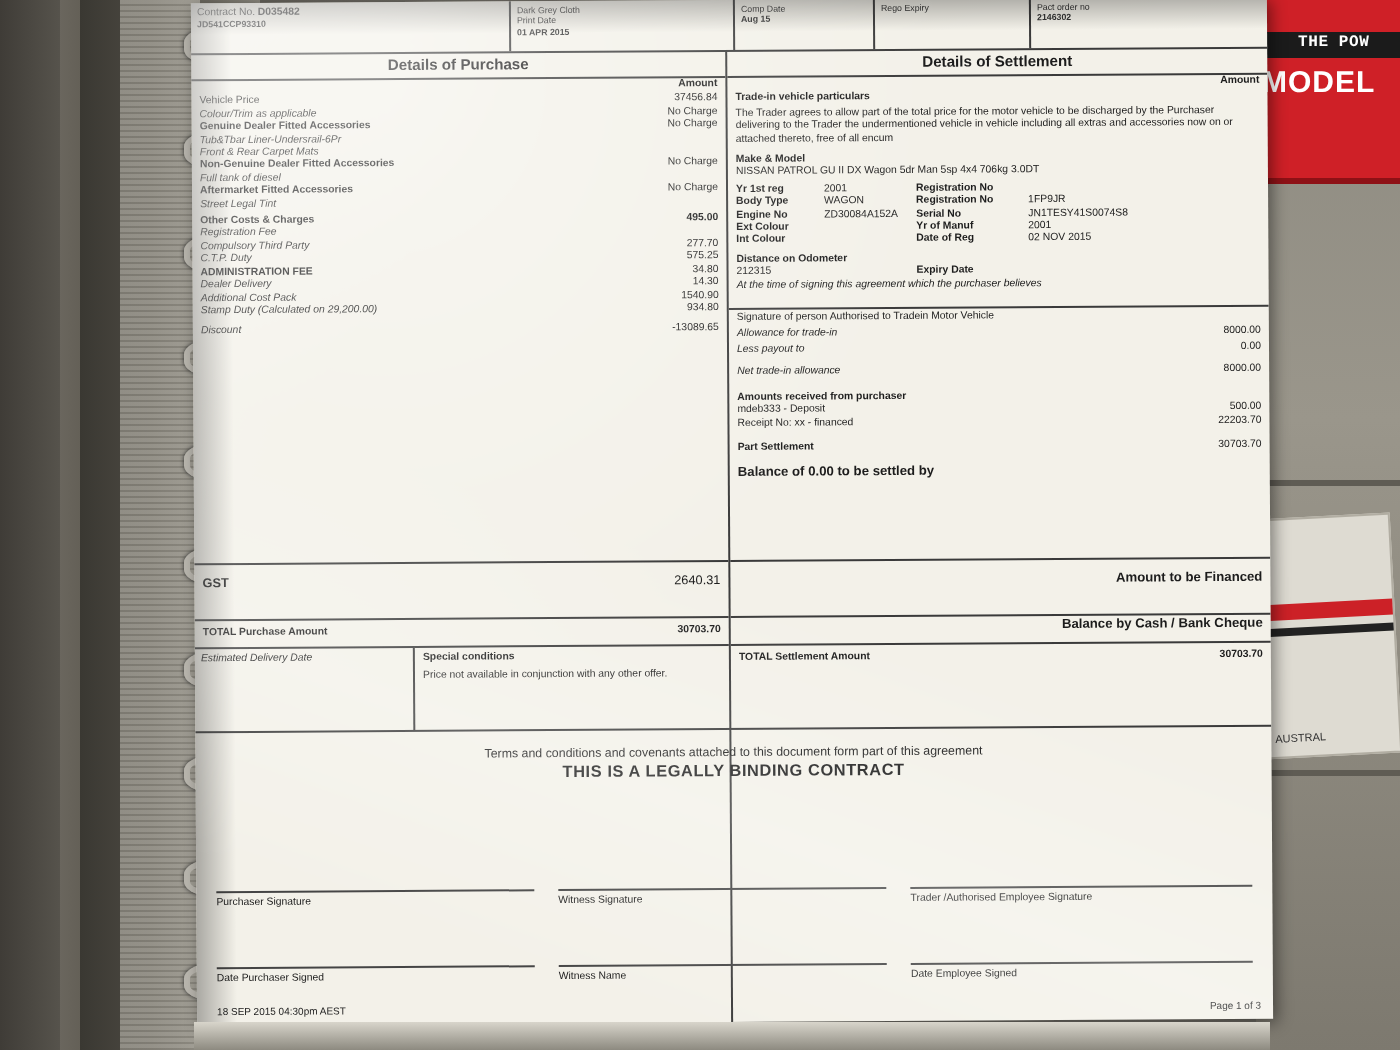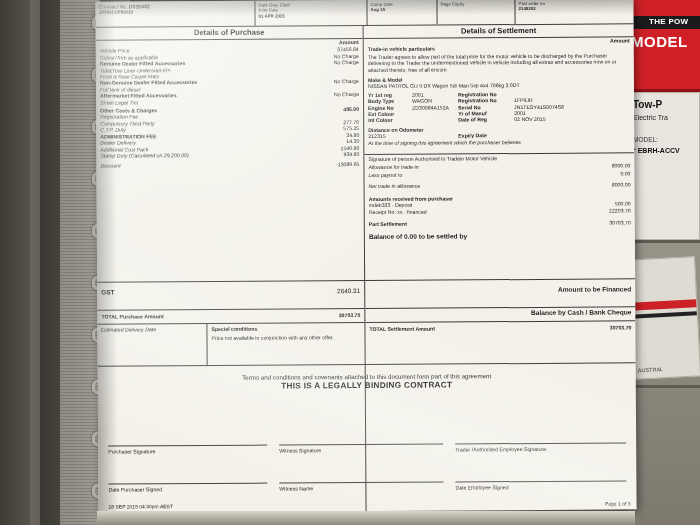--- a/index.html
+++ b/index.html
@@ -35,21 +35,21 @@
     background: #cf2027;
     border-bottom: 3px solid #8e1116;
     overflow: hidden;
   }
   .box-red .bar {
     position: absolute; left: 0; top: 16px; width: 100%; height: 13px;
     background: #1b1b1b;
   }
   .box-red .t1 {
     position: absolute; left: 21px; top: 17px; color: #fff; font-size: 8px; letter-spacing: .3px;
-    font-weight: bold; white-space: nowrap;
+    font-weight: bold; white-space: nowrap; font-family: Liberation Mono, monospace;
   }
   .box-red .t2 {
     position: absolute; left: 3px; top: 33px; color: #fff; font-size: 15px; font-weight: bold;
     letter-spacing: .5px; white-space: nowrap;
   }
   .box-white {
     position: absolute; right: 0; top: 92px; width: 72px; height: 148px;
     background: #e7e5de; border: 1px solid #b5b2a8;
     padding: 6px 4px; overflow: hidden;
   }
@@ -170,26 +170,20 @@
     <div class="shelf-line" style="top:240px"></div>
     <div class="shelf-line" style="top:385px"></div>
   </div>
 
   <div class="box-red">
     <div class="bar"></div>
     <div class="t1">THE POW</div>
     <div class="t2">MODEL</div>
   </div>
 
-  <div class="box-white">
-    <div class="bt">Tow-P</div>
-    <div class="bs">Electric Tra</div>
-    <div class="bm">MODEL:</div>
-    <div class="bn">* EBRH-ACCV</div>
-  </div>
 
   <div class="box-white2">
     <div class="stripe"></div>
     <div class="stripe2"></div>
     <div class="cap">AUSTRAL</div>
   </div>
 
   <div class="binder"></div>
   <div class="page-edge"></div>
   <div class="ring" style="top:14px"></div>

